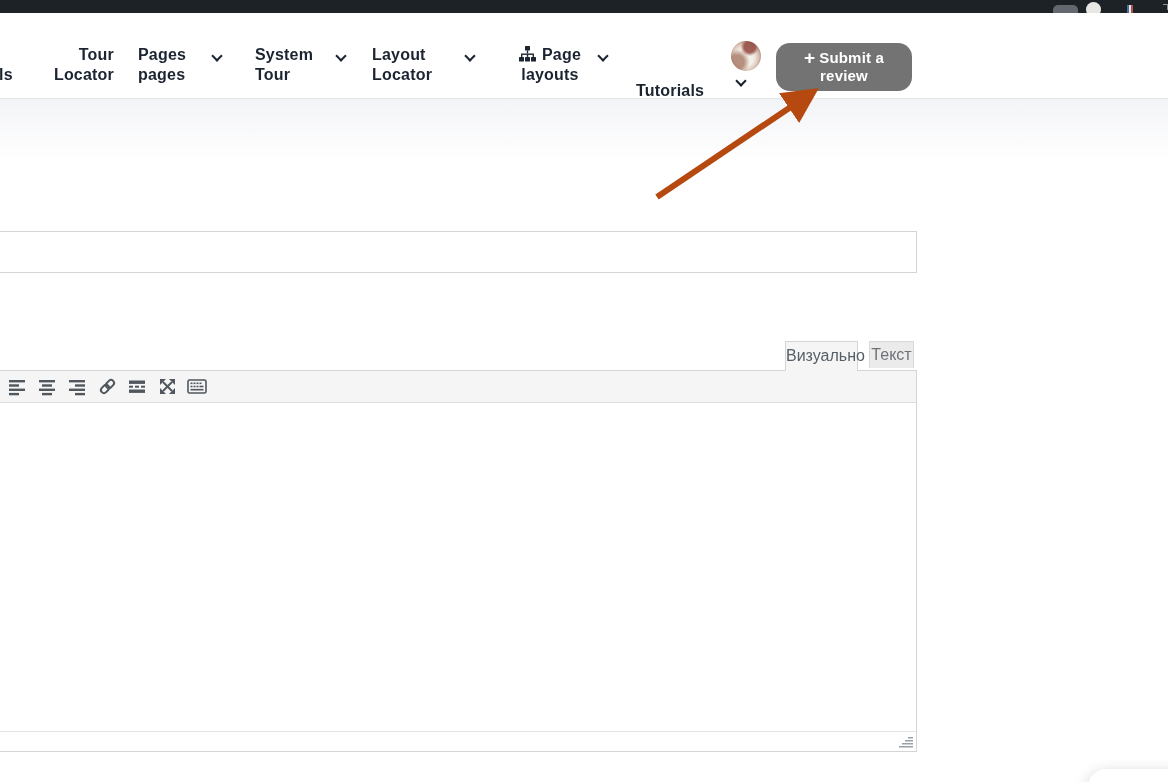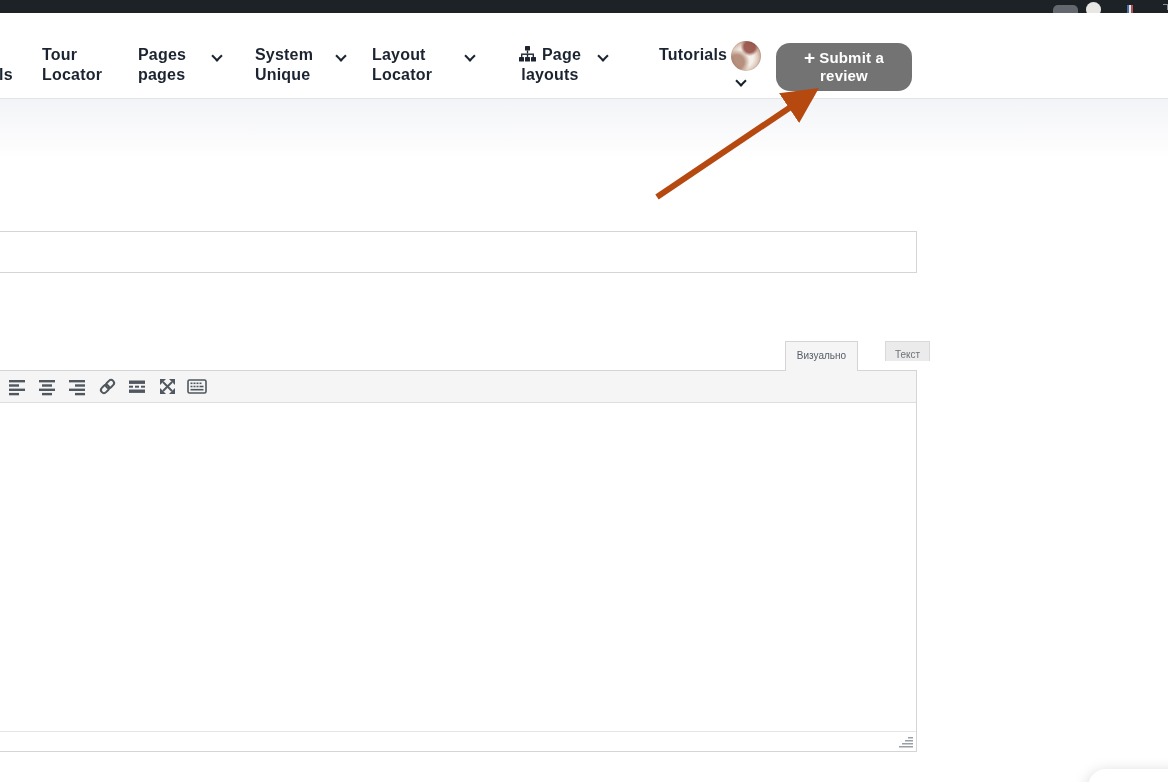--- a/index.html
+++ b/index.html
@@ -15,26 +15,26 @@
   .ab-glyph { position:absolute; left:1163px; top:4px; width:5px; height:6px; border-right:1px solid #8a8f95; border-top:1px solid #8a8f95; }
 
   
   #navbar { position:absolute; left:0; top:13px; width:1168px; height:85px; background:#fff;
     box-shadow:0 1px 0 rgba(20,25,40,.07); z-index:5; }
   .nav-item { position:absolute; top:32px; font-weight:700; font-size:16px; line-height:20px;
     color:#1b2430; letter-spacing:.2px; cursor:pointer; }
   .chev { position:absolute; width:8px; height:8px; border-right:2px solid #1b2430; border-bottom:2px solid #1b2430;
     transform:rotate(45deg); }
   #nav-cut { left:-10px; top:52px; }
-  #nav-tour { left:42px; width:72px; }
+  #nav-tour { left:42px; width:72px;text-align:right; }
   #nav-unique { left:138px; width:66px; }
   #nav-system { left:255px; width:70px; }
   #nav-layoutv { left:372px; width:84px; }
   #nav-pagel { left:505px; width:90px;text-align:center; }
-  #nav-tutorials { left:659px; width:90px; }
+  #nav-tutorials { left:636px; width:90px;margin-top:36px; }
   .sitemap-svg { vertical-align:-2px; margin-right:6px; }
 
   #avatar { position:absolute; left:731px; top:28px; width:30px; height:30px; border-radius:50%; cursor:pointer;
     background:
       radial-gradient(circle at 62% 20%, rgba(150,80,70,.9) 0 18%, rgba(150,80,70,0) 30%),
       radial-gradient(circle at 20% 70%, rgba(167,120,100,.8) 0 22%, rgba(167,120,100,0) 40%),
       radial-gradient(circle at 45% 55%, #f4efe8 0 38%, #e2cfc2 55%, #b08a77 80%, #8d5f4e 100%);
     box-shadow:0 0 0 1px rgba(0,0,0,.05) inset; }
   #avatar-chev { left:737px; top:64px; border-color:#17202c; }
 
@@ -48,25 +48,25 @@
     background:linear-gradient(#f3f4f7, #ffffff); }
 
   
   #arrow-wrap { position:absolute; left:640px; top:78px; width:200px; height:130px; pointer-events:none; z-index:6; }
 
   
   #title-input { position:absolute; left:-4px; top:231px; width:921px; height:42px;
     border:1px solid #d5d5d5; background:#fff; padding:0 10px; font-size:16px; color:#32373c; outline:none; }
 
   
-  .wp-tab { position:absolute; height:30px; font-size:10px; color:#555d66; text-align:center; line-height:27px;
+  .wp-tab { position:absolute; height:30px; font-size:16px; color:#555d66; text-align:center; line-height:27px;
     cursor:pointer; z-index:4; }
   #tab-visual { left:785px; top:341px; width:73px; background:#f5f5f5; border:1px solid #d5d5d5; border-bottom:none; }
-  #tab-text   { left:869px; top:341px; width:45px; height:20px; background:#ebebeb; border:1px solid #d9d9d9;
-    border-bottom:none; color:#6c7277; line-height:25px;margin-left:16px; }
+  #tab-text   { left:869px; top:341px; width:45px; height:27px; background:#ebebeb; border:1px solid #d9d9d9;
+    border-bottom:none; color:#6c7277; line-height:25px; }
 
   #editor-box { position:absolute; left:-1px; top:370px; width:918px; height:382px;
     border:1px solid #d5d5d5; background:#fff; }
   #editor-toolbar { height:32px; background:#f5f5f5; border-bottom:1px solid #dedede;
     display:flex; align-items:center; padding-left:2px; }
   .tb-btn { width:30px; height:26px; display:flex; align-items:center; justify-content:center; cursor:pointer;
     border-radius:2px; }
   .tb-btn svg { display:block; }
   #editor-body { height:328px; background:#fff; cursor:text; }
   #editor-status { height:20px; border-top:1px solid #e5e5e5; position:relative; background:#fff; }
@@ -96,21 +96,21 @@
 </div>
 
 <div id="navbar">
   <div id="nav-cut" class="nav-item">als</div>
 
   <div id="nav-tour" class="nav-item">Tour Locator</div>
 
   <div id="nav-unique" class="nav-item">Pages pages</div>
   <span class="chev" style="left:213px; top:39px;"></span>
 
-  <div id="nav-system" class="nav-item">System Unique</div>
+  <div id="nav-system" class="nav-item">System Tour</div>
   <span class="chev" style="left:337px; top:39px;"></span>
 
   <div id="nav-layoutv" class="nav-item">Layout Locator</div>
   <span class="chev" style="left:466px; top:39px;"></span>
 
   <div id="nav-pagel" class="nav-item">
     <svg class="sitemap-svg" width="17" height="16" viewBox="0 0 17 16">
       <g fill="#1b2430">
         <rect x="6" y="0" width="5" height="4.5" rx="0.5"></rect>
         <rect x="7.8" y="4.5" width="1.4" height="3"></rect>

